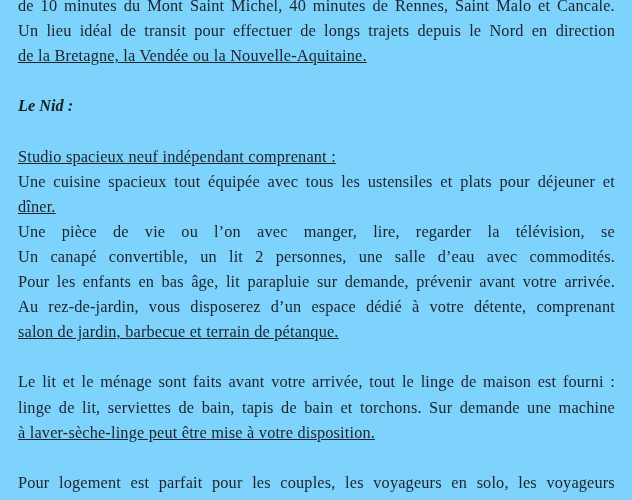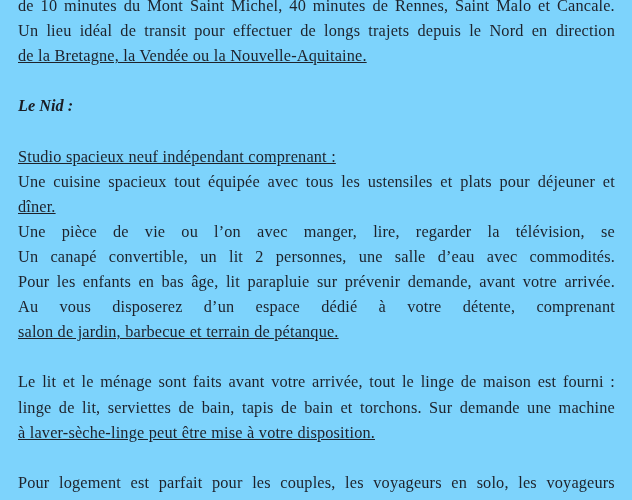--- a/index.html
+++ b/index.html
@@ -96,22 +96,22 @@
     <div class="heading">Le Nid :</div>
 
     <div class="spacer"></div>
 
     <div class="para">
       <span class="fit-l">Studio spacieux neuf indépendant comprenant :</span>
       <span class="fit-j"><i>Une</i><i>cuisine</i><i>spacieux</i><i>tout</i><i>équipée</i><i>avec</i><i>tous</i><i>les</i><i>ustensiles</i><i>et</i><i>plats</i><i>pour</i><i>déjeuner</i><i>et</i></span>
       <span class="fit-l">dîner.</span>
       <span class="fit-j"><i>Une</i><i>pièce</i><i>de</i><i>vie</i><i>ou</i><i>l’on</i><i>avec</i><i>manger,</i><i>lire,</i><i>regarder</i><i>la</i><i>télévision,</i><i>se</i></span>
       <span class="fit-j"><i>Un</i><i>canapé</i><i>convertible,</i><i>un</i><i>lit</i><i>2</i><i>personnes,</i><i>une</i><i>salle</i><i>d’eau</i><i>avec</i><i>commodités.</i></span>
-      <span class="fit-j"><i>Pour</i><i>les</i><i>enfants</i><i>en</i><i>bas</i><i>âge,</i><i>lit</i><i>parapluie</i><i>sur</i><i>prévenir</i><i>demande,</i><i>avant</i><i>votre</i><i>arrivée.</i></span>
-      <span class="fit-j"><i>Au</i><i>vous</i><i>disposerez</i><i>d’un</i><i>espace</i><i>dédié</i><i>à</i><i>votre</i><i>détente,</i><i>comprenant</i></span>
+      <span class="fit-j"><i>Pour</i><i>les</i><i>enfants</i><i>en</i><i>bas</i><i>âge,</i><i>lit</i><i>parapluie</i><i>sur</i><i>demande,</i><i>prévenir</i><i>avant</i><i>votre</i><i>arrivée.</i></span>
+      <span class="fit-j"><i>Au</i><i>rez-de-jardin,</i><i>vous</i><i>disposerez</i><i>d’un</i><i>espace</i><i>dédié</i><i>à</i><i>votre</i><i>détente,</i><i>comprenant</i></span>
       <span class="fit-l">salon de jardin, barbecue et terrain de pétanque.</span>
     </div>
 
     <div class="spacer"></div>
 
     <div class="para">
       <span class="fit-j"><i>Le</i><i>lit</i><i>et</i><i>le</i><i>ménage</i><i>sont</i><i>faits</i><i>avant</i><i>votre</i><i>arrivée,</i><i>tout</i><i>le</i><i>linge</i><i>de</i><i>maison</i><i>est</i><i>fourni</i><i>:</i></span>
       <span class="fit-j"><i>linge</i><i>de</i><i>lit,</i><i>serviettes</i><i>de</i><i>bain,</i><i>tapis</i><i>de</i><i>bain</i><i>et</i><i>torchons.</i><i>Sur</i><i>demande</i><i>une</i><i>machine</i></span>
       <span class="fit-l">à laver-sèche-linge peut être mise à votre disposition.</span>
     </div>

